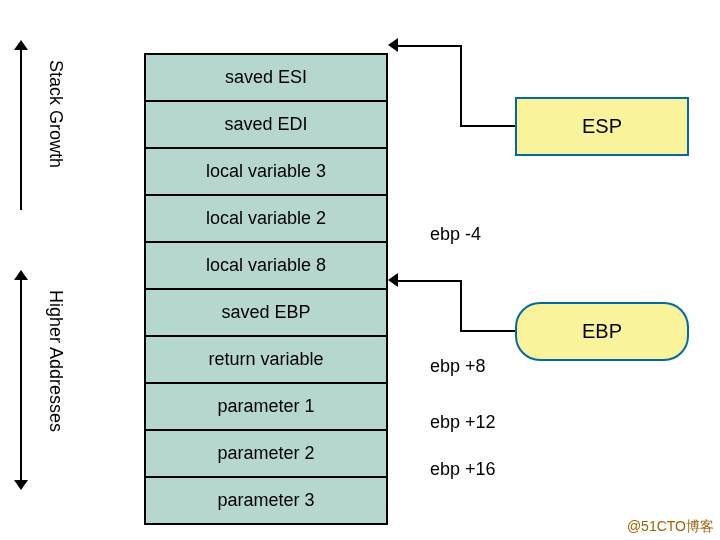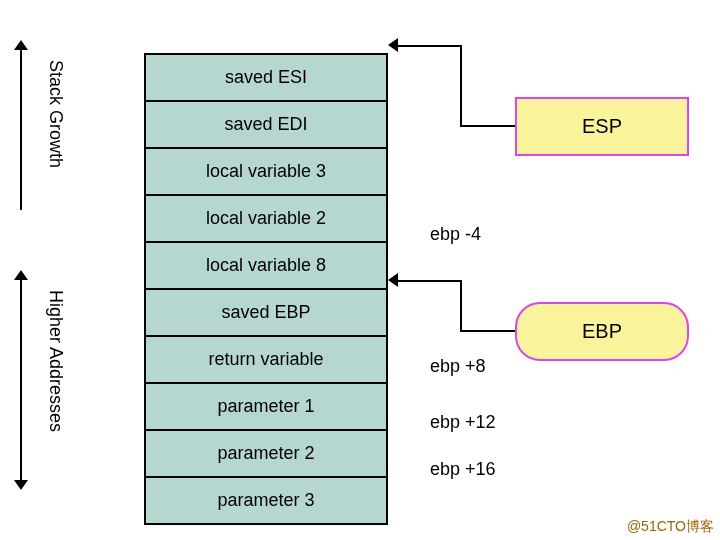--- a/index.html
+++ b/index.html
@@ -48,21 +48,21 @@
     background: #b6d6d0;
     border-bottom: 2px solid #000;
     font-size: 18px;
   }
   .reg {
     position: absolute;
     left: 515px;
     width: 170px;
     height: 55px;
     background: #f9f39b;
-    border: 2px solid #d946ef;
+    border: 2px solid #0369a1;
     text-align: center;
     line-height: 55px;
     font-size: 20px;
   }
   .off {
     position: absolute;
     left: 430px;
     font-size: 18px;
     text-align: center;
   }

